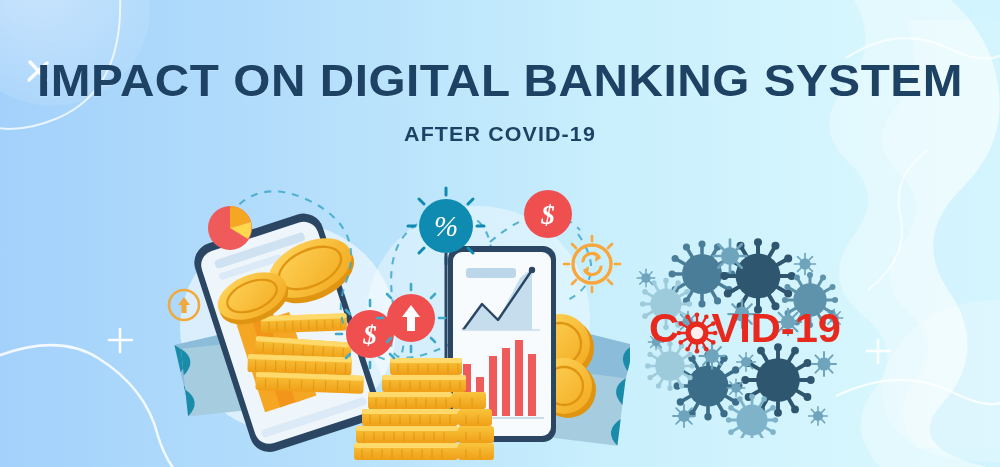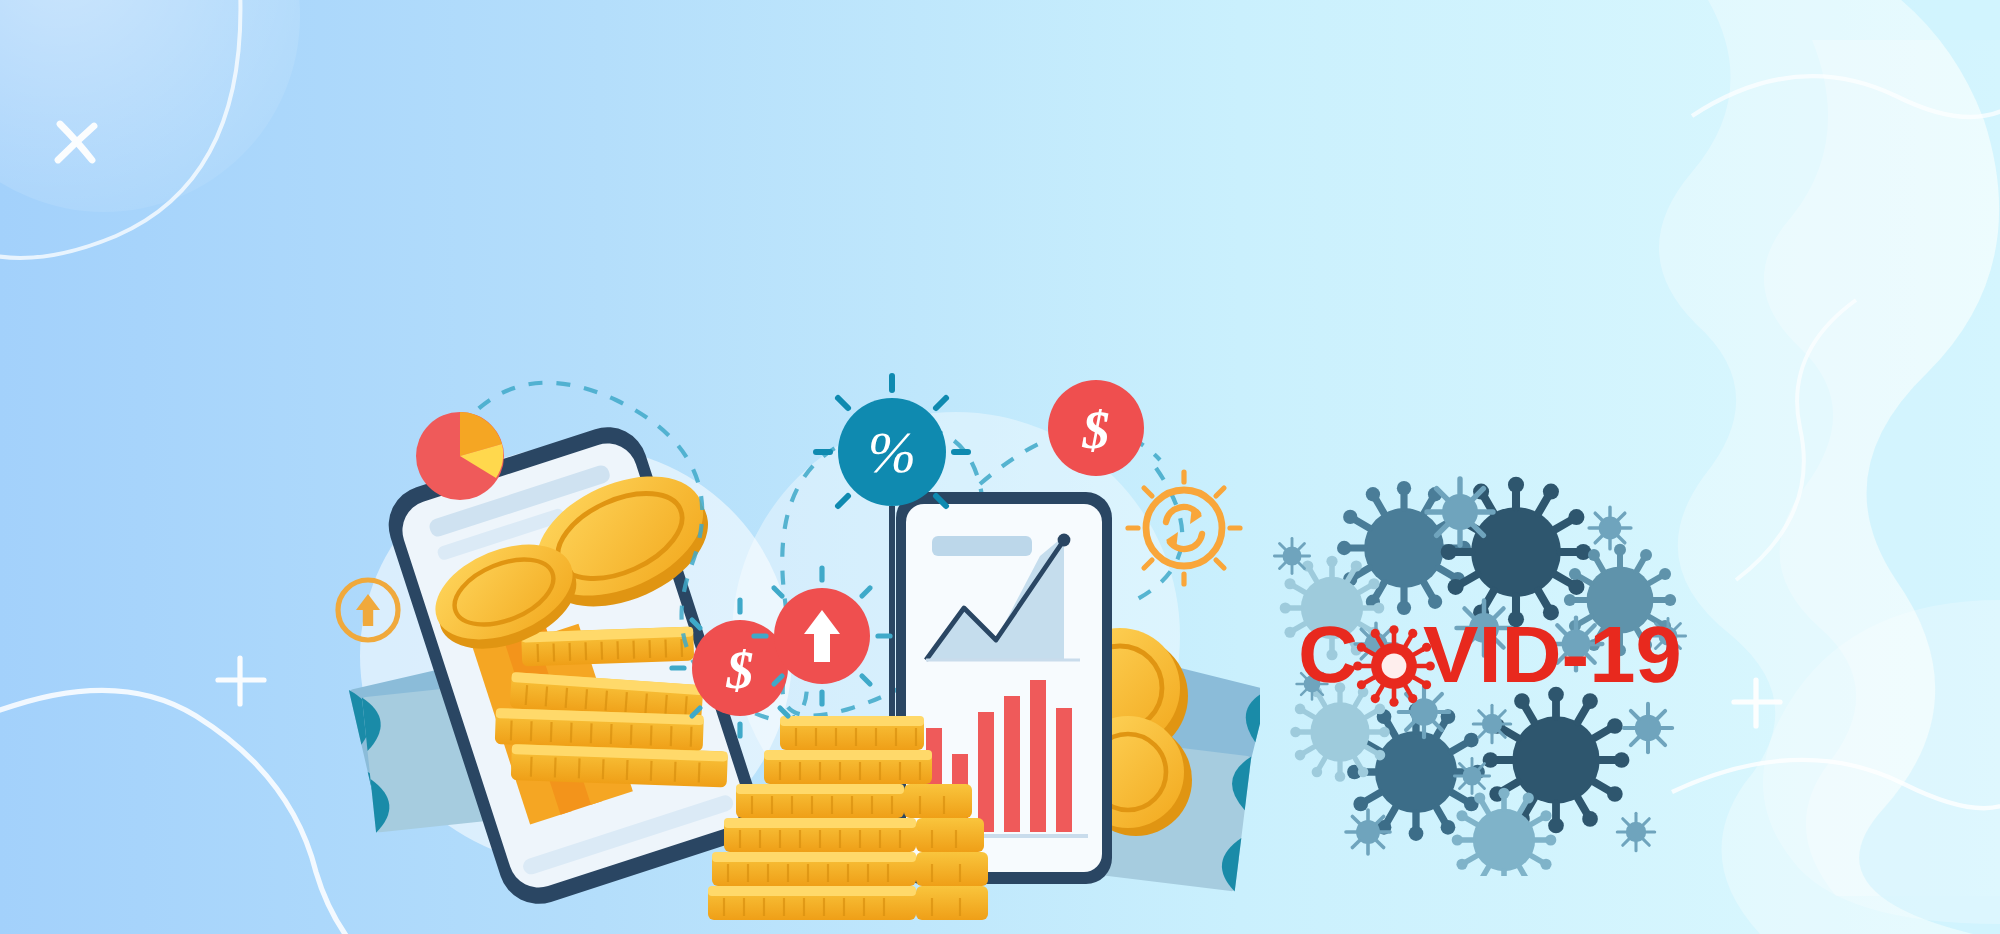--- a/index.html
+++ b/index.html
@@ -113,20 +113,24 @@
       <line x1="120" y1="329" x2="120" y2="352" stroke="#ffffff" stroke-width="2.6" stroke-linecap="round"></line>
       <line x1="109" y1="340" x2="132" y2="340" stroke="#ffffff" stroke-width="2.6" stroke-linecap="round"></line>
     </g>
 
     <g opacity="0.95">
       <line x1="878" y1="340" x2="878" y2="363" stroke="#ffffff" stroke-width="2.6" stroke-linecap="round"></line>
       <line x1="867" y1="351" x2="890" y2="351" stroke="#ffffff" stroke-width="2.6" stroke-linecap="round"></line>
     </g>
   </svg>
 
+  <div id="headline-block">
+    <div id="main-title">IMPACT ON DIGITAL BANKING SYSTEM</div>
+    <div id="sub-title">AFTER COVID-19</div>
+  </div>
 
   <div id="illustration">
     <svg width="470" height="289" viewBox="0 0 470 289" xmlns="http://www.w3.org/2000/svg">
       <defs>
         <linearGradient id="coinEdge" x1="0" y1="0" x2="0" y2="1">
           <stop offset="0" stop-color="#f9c53d"></stop>
           <stop offset="1" stop-color="#ef9f17"></stop>
         </linearGradient>
         <linearGradient id="coinFace" x1="0" y1="0" x2="1" y2="1">
           <stop offset="0" stop-color="#ffd75e"></stop>

